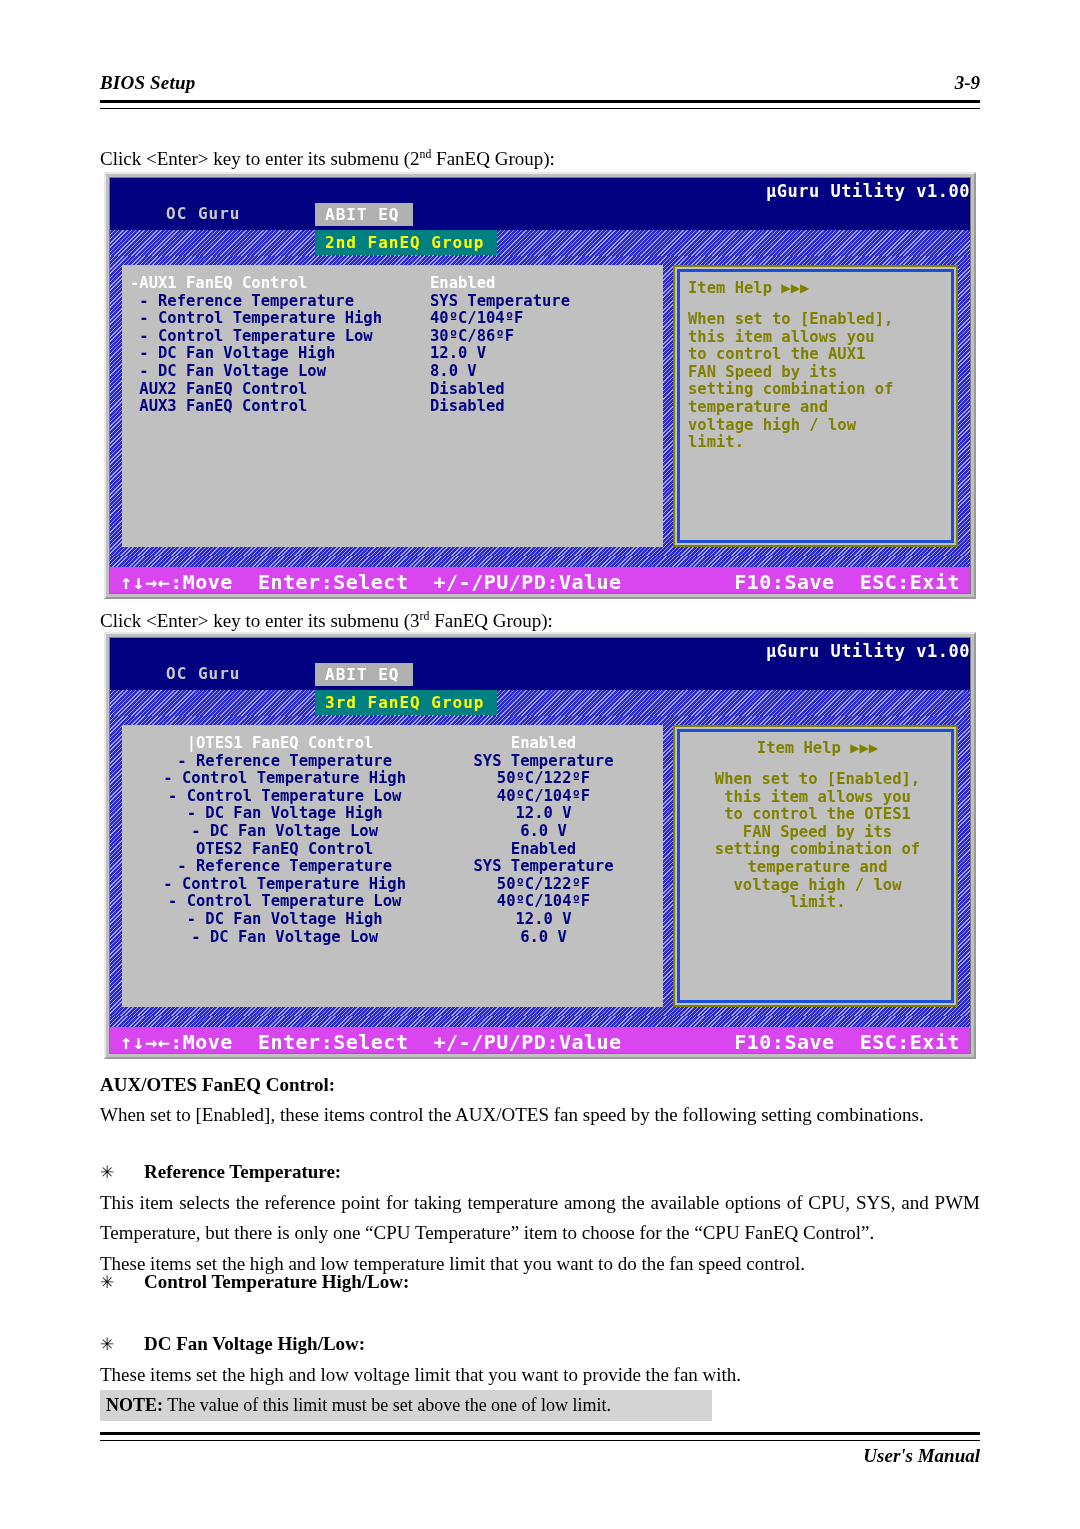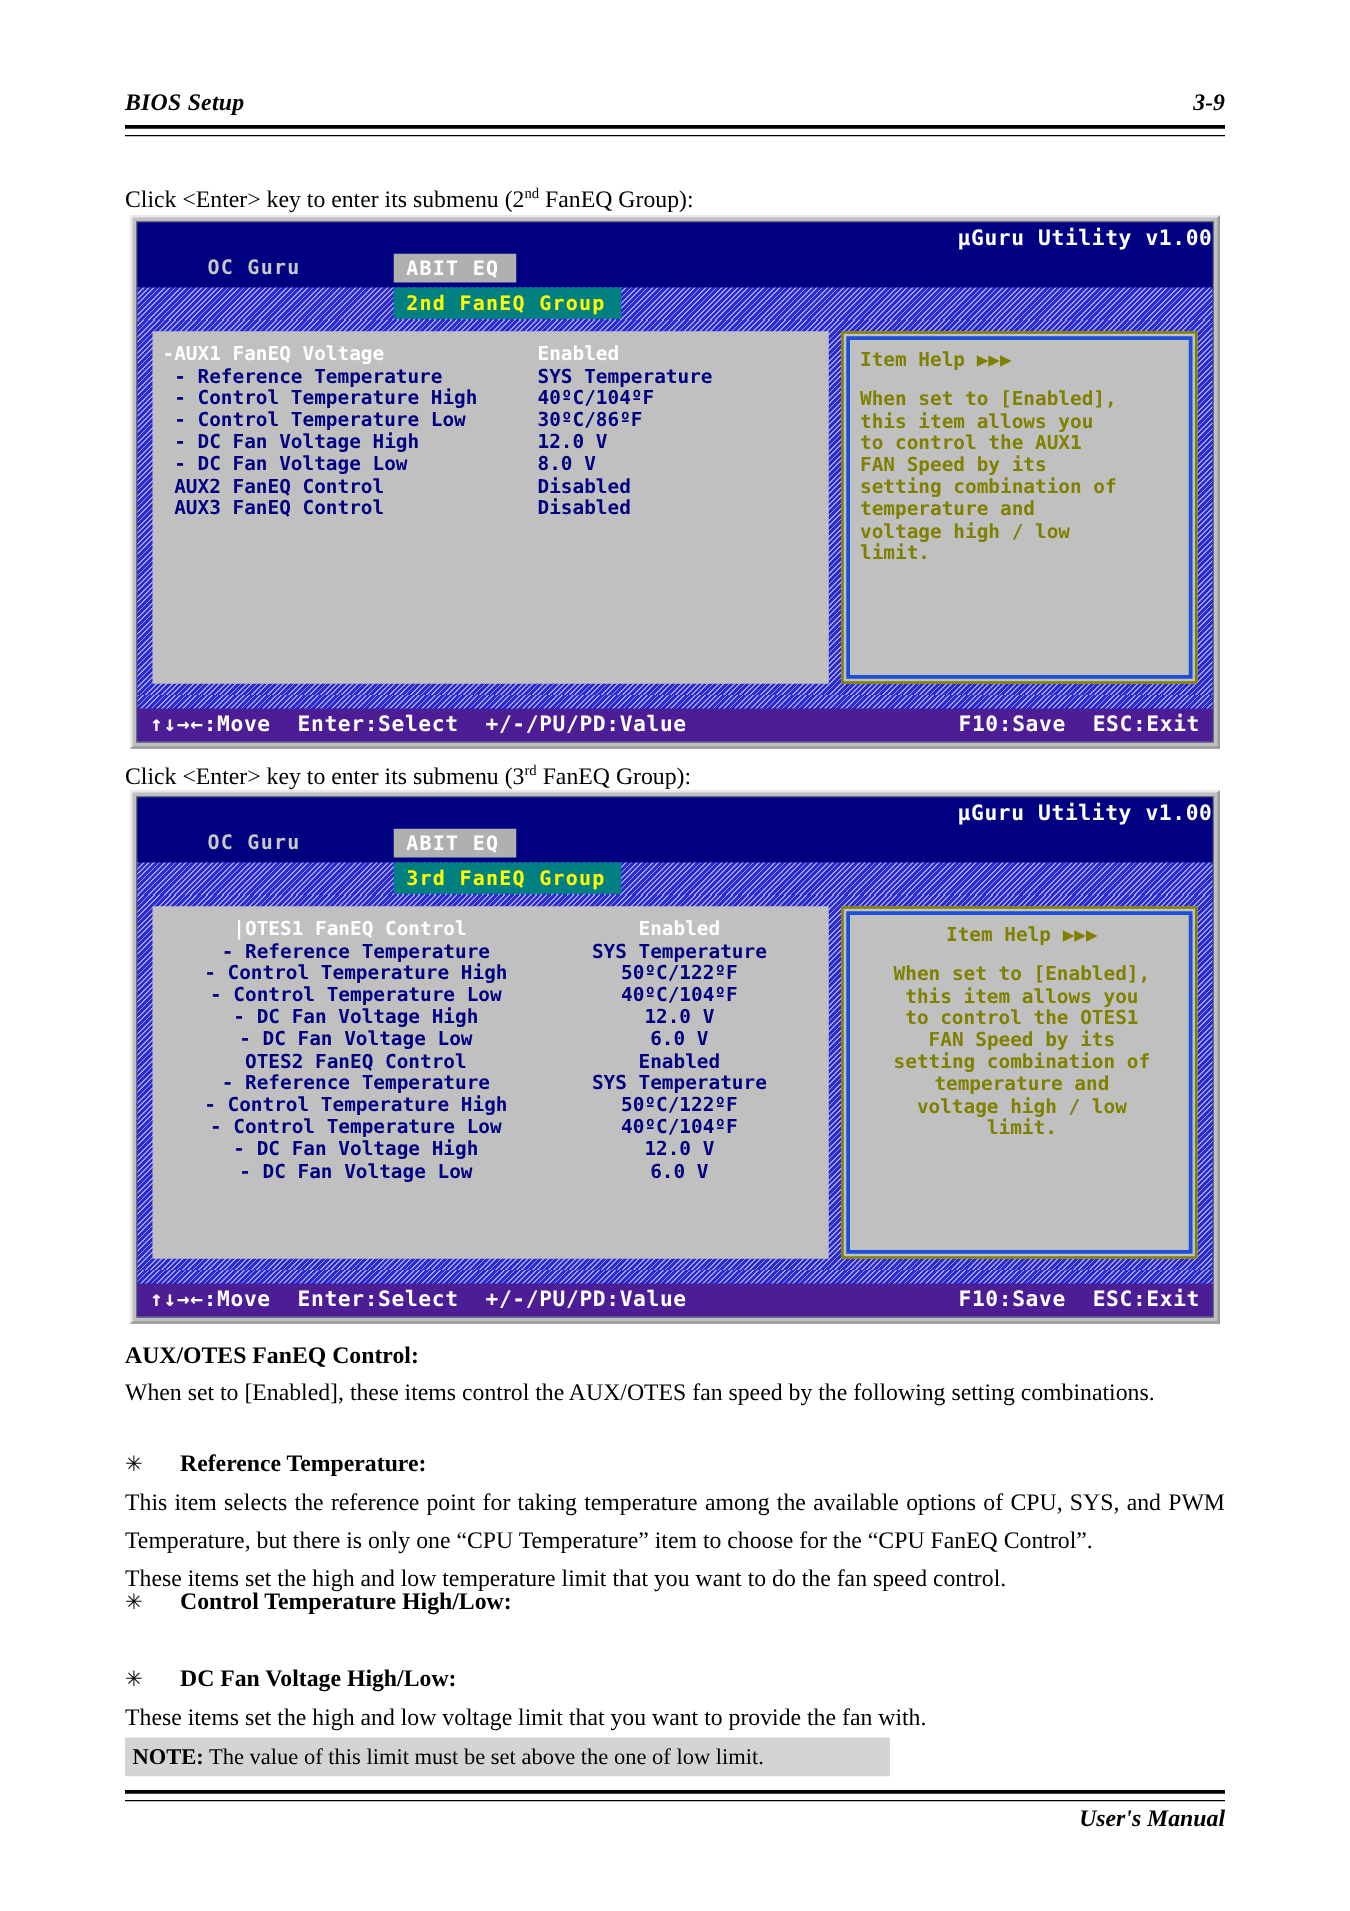--- a/index.html
+++ b/index.html
@@ -280,26 +280,26 @@
     height: 11px;
     background-color: #2a2ad0;
     background-image:
       repeating-linear-gradient(135deg,
         rgba(255,255,255,0.55) 0px,
         rgba(255,255,255,0.55) 1px,
         rgba(0,0,255,0) 1px,
         rgba(0,0,255,0) 3px);
   }
   .bios-status {
-    background: #4c1d95;
+    background: #d946ef;
     height: 26px;
     position: relative;
     color: #ffffff;
     font-family: "DejaVu Sans Mono", monospace;
-    font-size: 17px;
+    font-size: 20px;
     font-weight: bold;
   }
   .status-left {
     position: absolute;
     left: 10px; top: 3px;
     white-space: pre;
     letter-spacing: 0.5px;
   }
   .status-right {
     position: absolute;
@@ -333,21 +333,21 @@
           <div class="tab-abiteq">ABIT EQ</div>
         </div>
       </div>
 
       <div class="bios-hatchrow">
         <div class="tab-group">2nd FanEQ Group</div>
       </div>
 
       <div class="bios-body" style="height:300px;">
         <div class="bios-list" id="list1">
-            <div class="row sel"><span class="rlabel">-AUX1 FanEQ Voltage</span><span class="rvalue">Enabled</span></div>
+            <div class="row sel"><span class="rlabel">-AUX1 FanEQ Control</span><span class="rvalue">Enabled</span></div>
             <div class="row"><span class="rlabel"> - Reference Temperature</span><span class="rvalue">SYS Temperature</span></div>
             <div class="row"><span class="rlabel"> - Control Temperature High</span><span class="rvalue">40ºC/104ºF</span></div>
             <div class="row"><span class="rlabel"> - Control Temperature Low</span><span class="rvalue">30ºC/86ºF</span></div>
             <div class="row"><span class="rlabel"> - DC Fan Voltage High</span><span class="rvalue">12.0 V</span></div>
             <div class="row"><span class="rlabel"> - DC Fan Voltage Low</span><span class="rvalue">8.0 V</span></div>
             <div class="row"><span class="rlabel"> AUX2 FanEQ Control</span><span class="rvalue">Disabled</span></div>
             <div class="row"><span class="rlabel"> AUX3 FanEQ Control</span><span class="rvalue">Disabled</span></div>
           </div>
         <div class="bios-help">
           <div class="bios-help-in">

